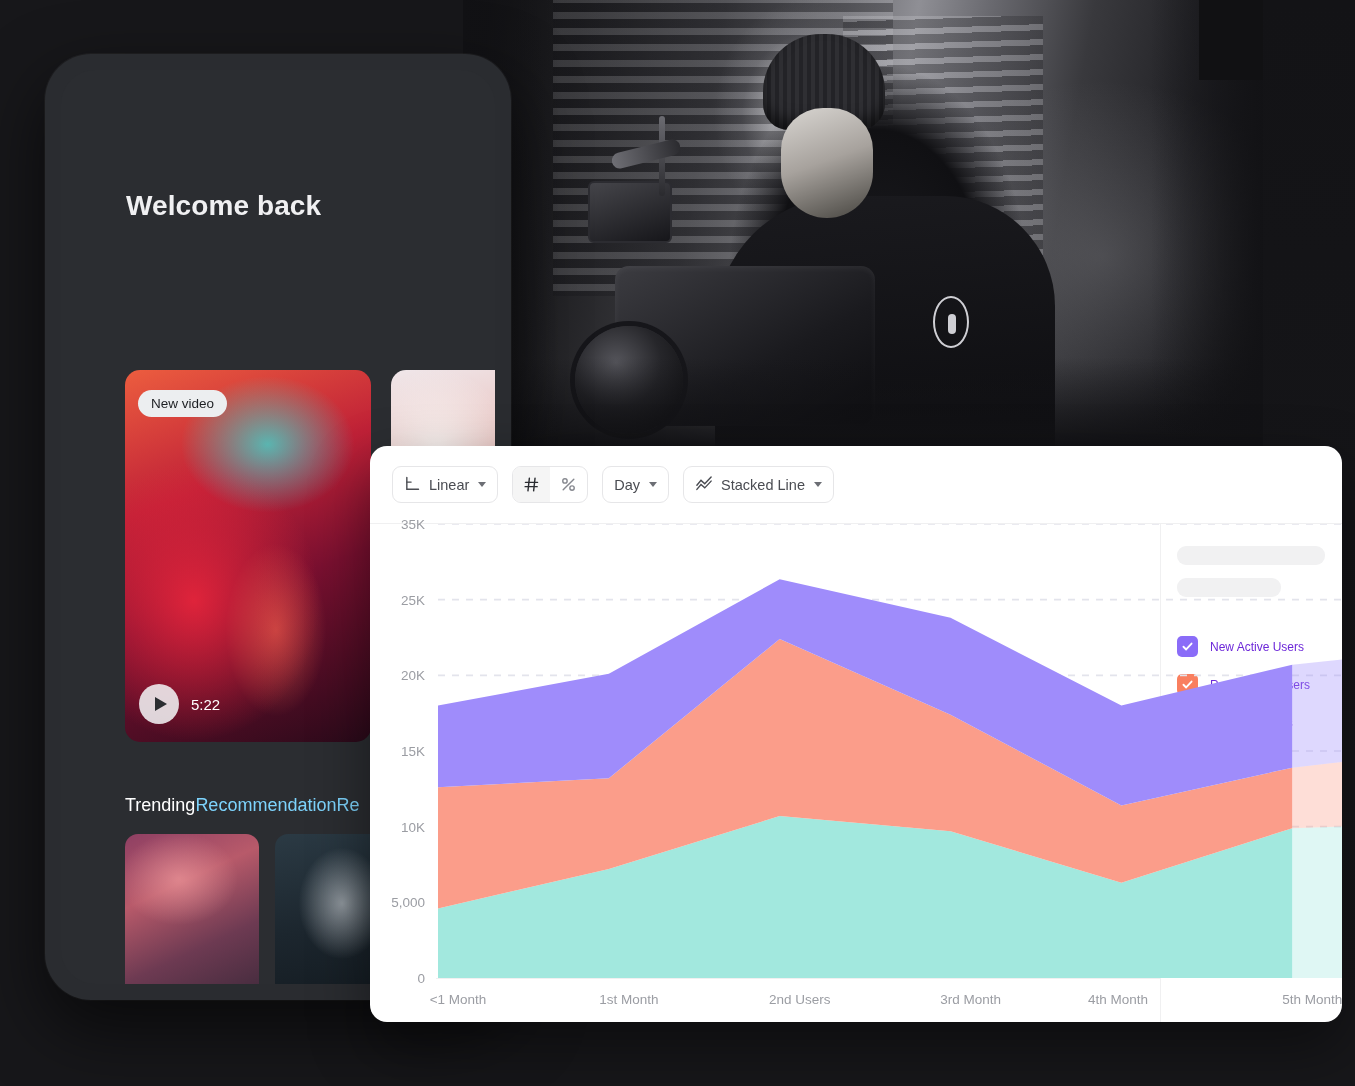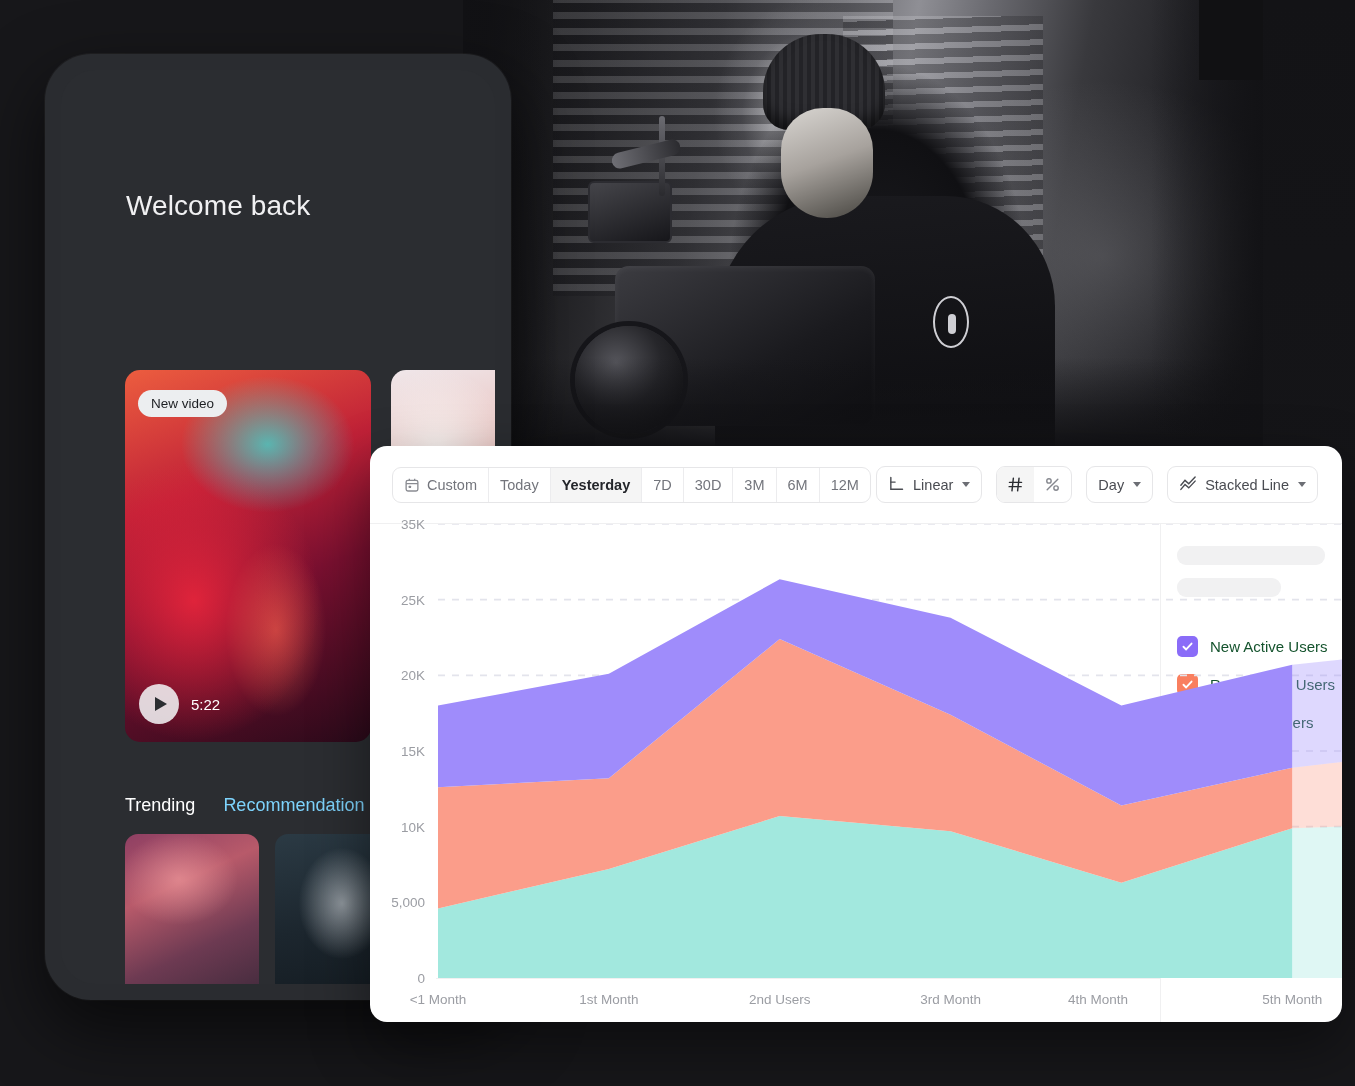--- a/index.html
+++ b/index.html
@@ -120,21 +120,21 @@
     box-shadow: 0 28px 70px rgba(0,0,0,.62), 0 0 0 1px rgba(255,255,255,.045);
   }
   .phone-screen {
     position: absolute; left: 16px; top: 16px; width: 434px; height: 914px;
     background: #2b2d31;
     border-radius: 34px;
     overflow: hidden;
   }
   .welcome-title {
     position: absolute; left: 65px; top: 120px; width: 360px;
-    font-size: 28px; font-weight: 400; color: #f0f0f2; letter-spacing: .1px;
+    font-size: 28px; font-weight: 700; color: #f0f0f2; letter-spacing: .1px;
   }
   .welcome-sub {
     position: absolute; left: 65px; top: 160px; width: 380px;
     font-size: 15.5px; color: #c2c3c7;
   }
   .search-bar {
     position: absolute; left: 64px; top: 214px; width: 398px; height: 58px;
     background: #3c3e43; border-radius: 13px;
     display: flex; align-items: center; padding: 0 16px;
   }
@@ -172,21 +172,21 @@
     background: rgba(240,240,242,.88);
     display: flex; align-items: center; justify-content: center;
   }
   .play-btn i {
     width: 0; height: 0; margin-left: 3px;
     border-left: 12px solid #2b2d31;
     border-top: 7.5px solid transparent; border-bottom: 7.5px solid transparent;
   }
   .dur { font-size: 15px; color: #fff; font-weight: 500; }
 
-  .tabs { position: absolute; left: 64px; top: 725px; display: flex; gap: 28px; align-items: flex-end; }
+  .tabs { position: absolute; left: 64px; top: 725px; display: flex; align-items: flex-end; }
   .tab { font-size: 18px; color: #7dd3fc; white-space: nowrap; }
   .tab.active { color: #fff; font-weight: 500; }
 
   .thumbs { position: absolute; left: 64px; top: 764px; display: flex; gap: 16px; }
   .thumb { width: 134px; height: 204px; border-radius: 13px; position: relative; overflow: hidden; }
   .thumb.t1 {
     background:
       radial-gradient(ellipse 90px 70px at 40% 22%, rgba(255,170,170,.55) 0%, rgba(0,0,0,0) 66%),
       linear-gradient(155deg, #8e3f63 0%, #b85a6a 28%, #6d3a52 56%, #2a2230 100%);
   }
@@ -242,32 +242,32 @@
   .abody { flex: 1 1 auto; display: flex; min-height: 0; }
   .plot-area { position: relative; flex: 1 1 auto; min-width: 0; }
   .legend-panel { width: 182px; flex: 0 0 auto; border-left: 1px solid #f0f0f1; padding: 22px 0 0 16px; }
   .skel { background: #f1f1f2; border-radius: 9px; height: 19px; }
   .skel.s1 { width: 148px; }
   .skel.s2 { width: 104px; margin-top: 13px; }
   .legend-list { margin-top: 39px; display: flex; flex-direction: column; gap: 17px; }
   .litem { display: flex; align-items: center; gap: 12px; }
   .cbx { width: 21px; height: 21px; border-radius: 5px; display: flex; align-items: center; justify-content: center; flex: 0 0 auto; }
   .cbx svg { width: 13px; height: 13px; }
-  .lname { font-size: 15px; color: #14532d; white-space: nowrap; }
+  .lname { font-size: 12px; color: #6d28d9; white-space: nowrap; }
 
   .ylab {
     position: absolute; right: 100%; transform: translateY(-50%);
     font-size: 13.5px; color: #9b9da3; white-space: nowrap; padding-right: 11px;
   }
   .yaxis-holder { position: absolute; left: 66px; top: 0; width: 0; height: 100%; }
   .xlabels {
     position: absolute; left: 66px; right: 0; bottom: 0; height: 44px;
     border-top: 1px solid #f0f0f1;
   }
-  .xlab { position: absolute; top: 13px; transform: translateX(-50%); font-size: 13.5px; color: #9b9da3; white-space: nowrap; }
+  .xlab { position: absolute; top: 13px; transform: translateX(-50%); font-size: 13.5px; color: #9b9da3; white-space: nowrap; margin-left: 20px; }
   .chart-svg { position: absolute; left: 66px; top: 0; }
 </style>
 </head>
 <body>
 
 <div id="stage">
 
   <div class="slab-left"></div>
   <div class="slab"></div>
 
@@ -324,41 +324,20 @@
         <div class="thumb t3"></div>
       </div>
 
     </div>
   </div>
 
   <div class="analytics">
 
     <div class="atoolbar">
 
-      <div class="seg">
-        <div>
-          <span class="cal-icon">
-            <svg viewBox="0 0 24 24" fill="none" stroke="#8a8c92" stroke-width="2">
-              <rect x="3.2" y="5" width="17.6" height="16" rx="2.6"></rect>
-              <line x1="3.2" y1="10" x2="20.8" y2="10"></line>
-              <line x1="8" y1="2.6" x2="8" y2="5.6"></line>
-                <line x1="16" y1="2.6" x2="16" y2="5.6"></line>
-              <rect x="7" y="13" width="3.6" height="3.6" rx=".8" fill="#8a8c92" stroke="none"></rect>
-            </svg>
-          </span>
-          <span>Custom</span>
-        </div>
-        <div>Today</div>
-        <div class="on">Yesterday</div>
-        <div>7D</div>
-        <div>30D</div>
-        <div>3M</div>
-        <div>6M</div>
-        <div>12M</div>
-      </div>
 
       <div class="tb-right">
 
         <div class="btn">
           <span>
             <svg width="17" height="17" viewBox="0 0 24 24" fill="none" stroke="#4a4c52" stroke-width="2" stroke-linecap="round">
               <path d="M4 3.5 V20 H20.5"></path>
                 <path d="M4 10 H10"></path>
             </svg>
           </span>

